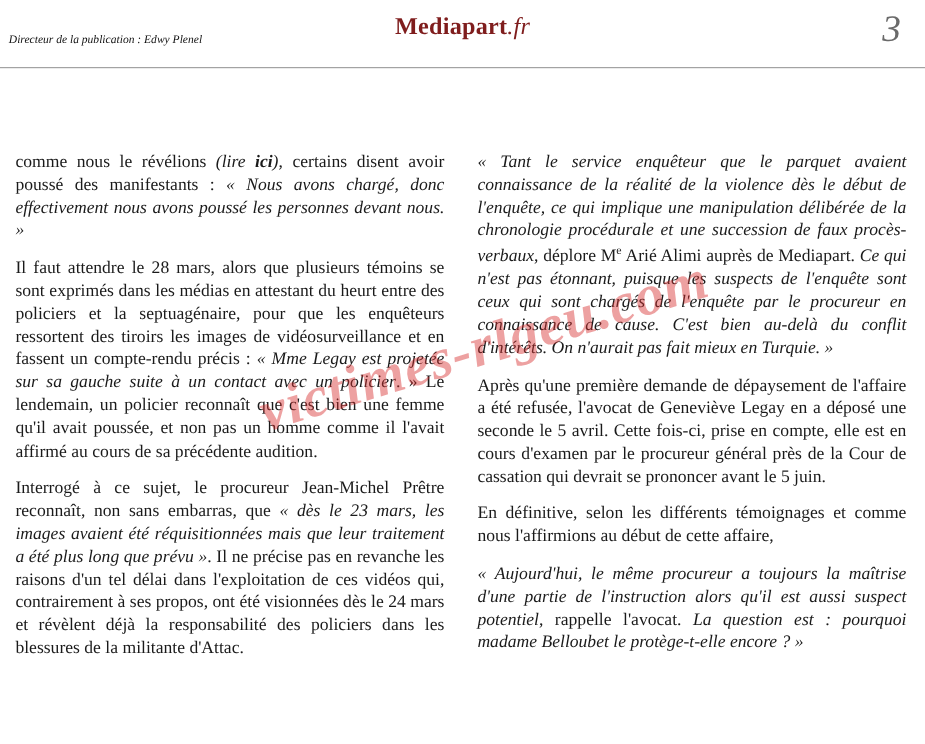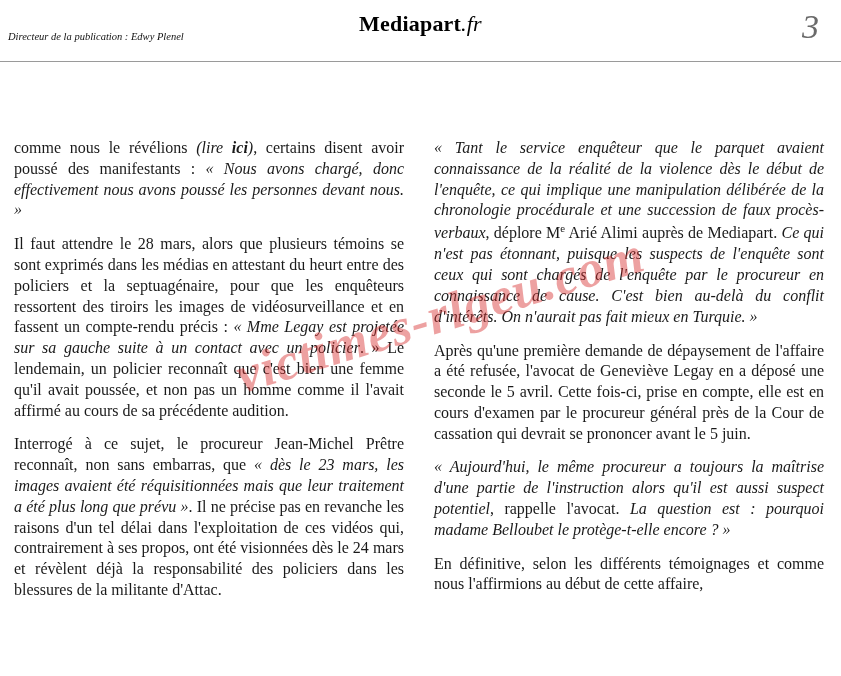--- a/index.html
+++ b/index.html
@@ -39,21 +39,21 @@
   }
   .masthead-logo {
     position: absolute;
     left: 0;
     right: 0;
     top: 11px;
     text-align: center;
     font-family: "Liberation Serif", serif;
     font-size: 22px;
     letter-spacing: 0.2px;
-    color: #000000;
+    color: #7f1d1d;
   }
   .masthead-logo .logo-main {
     font-weight: bold;
   }
   .masthead-logo .logo-suffix {
     font-style: italic;
     font-weight: normal;
   }
   .page-number {
     position: absolute;
@@ -134,20 +134,20 @@
 
 <div class="content">
   <div class="column" id="col-left">
       <p class="para"><span>comme nous le révélions </span><span class="it">(lire </span><span class="it b">ici</span><span class="it">)</span><span>, certains disent avoir poussé des manifestants : </span><span class="it">« Nous avons chargé, donc effectivement nous avons poussé les personnes devant nous. »</span></p>
       <p class="para"><span>Il faut attendre le 28 mars, alors que plusieurs témoins se sont exprimés dans les médias en attestant du heurt entre des policiers et la septuagénaire, pour que les enquêteurs ressortent des tiroirs les images de vidéosurveillance et en fassent un compte-rendu précis : </span><span class="it">« Mme Legay est projetée sur sa gauche suite à un contact avec un policier</span><span>. » Le lendemain, un policier reconnaît que c'est bien une femme qu'il avait poussée, et non pas un homme comme il l'avait affirmé au cours de sa précédente audition.</span></p>
       <p class="para"><span>Interrogé à ce sujet, le procureur Jean-Michel Prêtre reconnaît, non sans embarras, que </span><span class="it">« dès le 23 mars, les images avaient été réquisitionnées mais que leur traitement a été plus long que prévu »</span><span>. Il ne précise pas en revanche les raisons d'un tel délai dans l'exploitation de ces vidéos qui, contrairement à ses propos, ont été visionnées dès le 24 mars et révèlent déjà la responsabilité des policiers dans les blessures de la militante d'Attac.</span></p>
     </div>
   <div class="column" id="col-right">
       <p class="para"><span class="it">« Tant le service enquêteur que le parquet avaient connaissance de la réalité de la violence dès le début de l'enquête, ce qui implique une manipulation délibérée de la chronologie procédurale et une succession de faux procès-verbaux</span><span>, déplore M</span><span class="sup">e</span><span> Arié Alimi auprès de Mediapart. </span><span class="it">Ce qui n'est pas étonnant, puisque les suspects de l'enquête sont ceux qui sont chargés de l'enquête par le procureur en connaissance de cause. C'est bien au-delà du conflit d'intérêts. On n'aurait pas fait mieux en Turquie. »</span></p>
       <p class="para"><span>Après qu'une première demande de dépaysement de l'affaire a été refusée, l'avocat de Geneviève Legay en a déposé une seconde le 5 avril. Cette fois-ci, prise en compte, elle est en cours d'examen par le procureur général près de la Cour de cassation qui devrait se prononcer avant le 5 juin.</span></p>
+      <p class="para"><span>En définitive, selon les différents témoignages et comme nous l'affirmions au début de cette affaire,</span></p>
       <p class="para"><span class="it">« Aujourd'hui, le même procureur a toujours la maîtrise d'une partie de l'instruction alors qu'il est aussi suspect potentiel</span><span>, rappelle l'avocat. </span><span class="it">La question est : pourquoi madame Belloubet le protège-t-elle encore ? »</span></p>
-      <p class="para"><span>En définitive, selon les différents témoignages et comme nous l'affirmions au début de cette affaire,</span></p>
     </div>
 </div>
 
 <div class="watermark">
   <div class="watermark-text">victimes-rlgeu.com</div>
 </div>
 
 </body></html>

